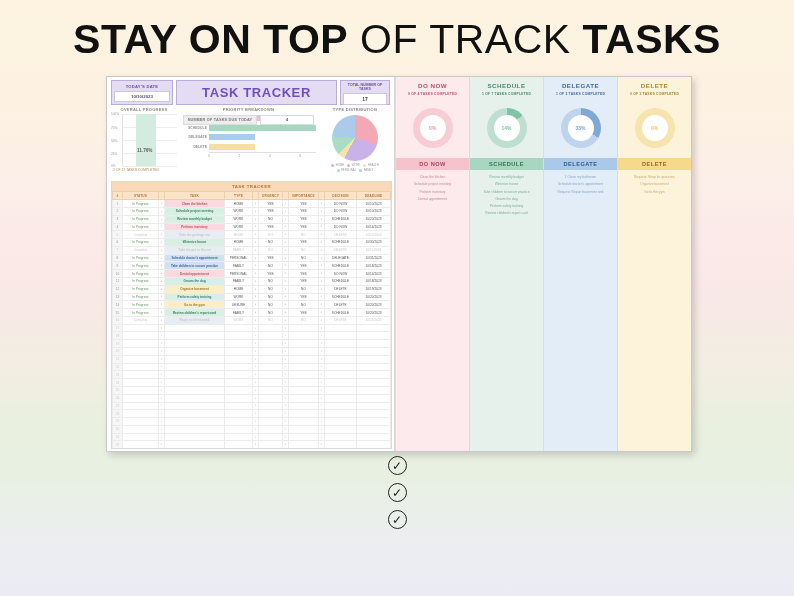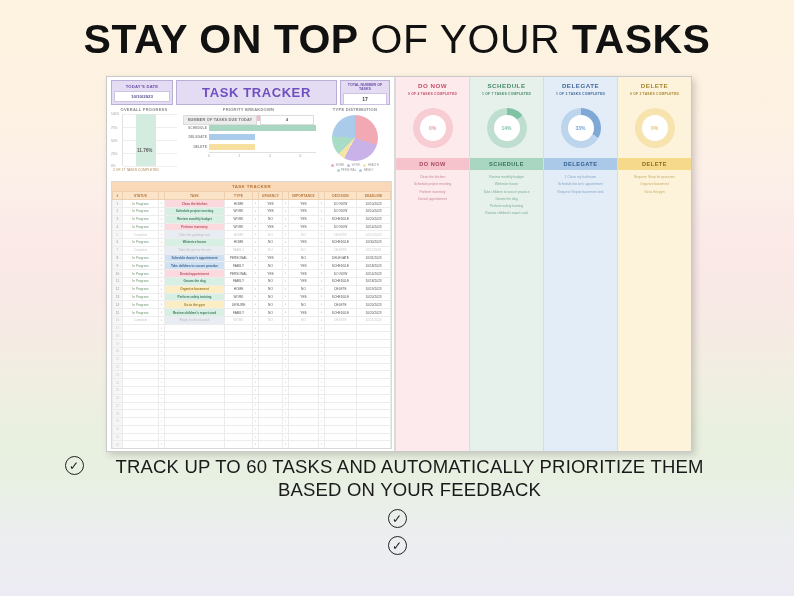--- a/index.html
+++ b/index.html
@@ -162,21 +162,21 @@
   .chk { flex:none; width:19px; height:19px; border:1.6px solid #222; border-radius:50%;
          display:flex; align-items:center; justify-content:center; font-size:12px;
          color:#222; line-height:1; margin-top:1px; }
   .blt p { font-size:18.5px; color:#1a1a1a; line-height:23px; letter-spacing:.2px;
            max-width: 640px; }
 </style>
 </head>
 <body>
 
 <div class="headline">
-  <span class="hl-b">STAY ON TOP</span><span class="hl-l"> OF YOUR </span><span class="hl-b">TASKS</span>
+  <span class="hl-b">STAY ON TOP</span><span class="hl-l"> OF TRACK </span><span class="hl-b">TASKS</span>
 </div>
 
 <div class="sheet-wrap">
 
   <div class="sheet-left">
 
     <div class="topbar">
       <div class="box-date">
         <div class="cap">TODAY'S DATE</div>
         <div class="val">10/10/2023</div>
@@ -831,21 +831,20 @@
           <div>Organize basement</div>
           <div>Go to the gym</div>
         </div>
       </div>
     </div>
 </div>
 
 <div class="bullets" id="bullets">
     <div class="blt">
       <div class="chk">✓</div>
-      <p>TRACK UP TO 60 TASKS AND AUTOMATICALLY PRIORITIZE THEM BASED ON YOUR FEEDBACK</p>
     </div>
     <div class="blt">
       <div class="chk">✓</div>
     </div>
     <div class="blt">
       <div class="chk">✓</div>
     </div>
   </div>
 
 </body></html>

